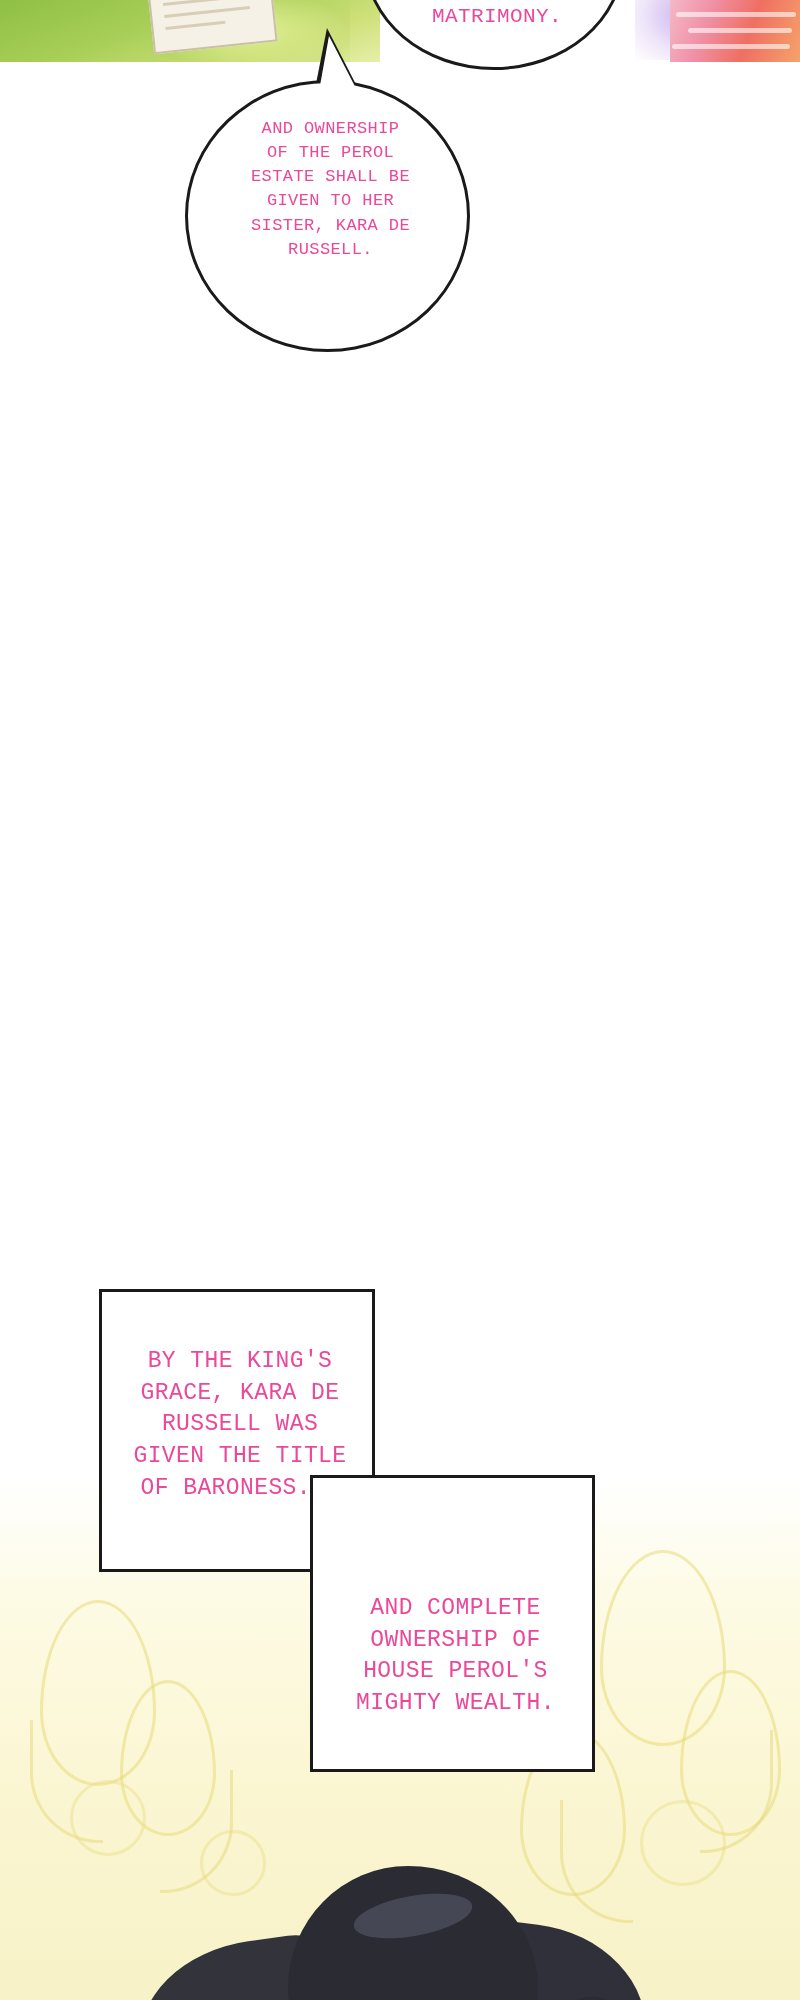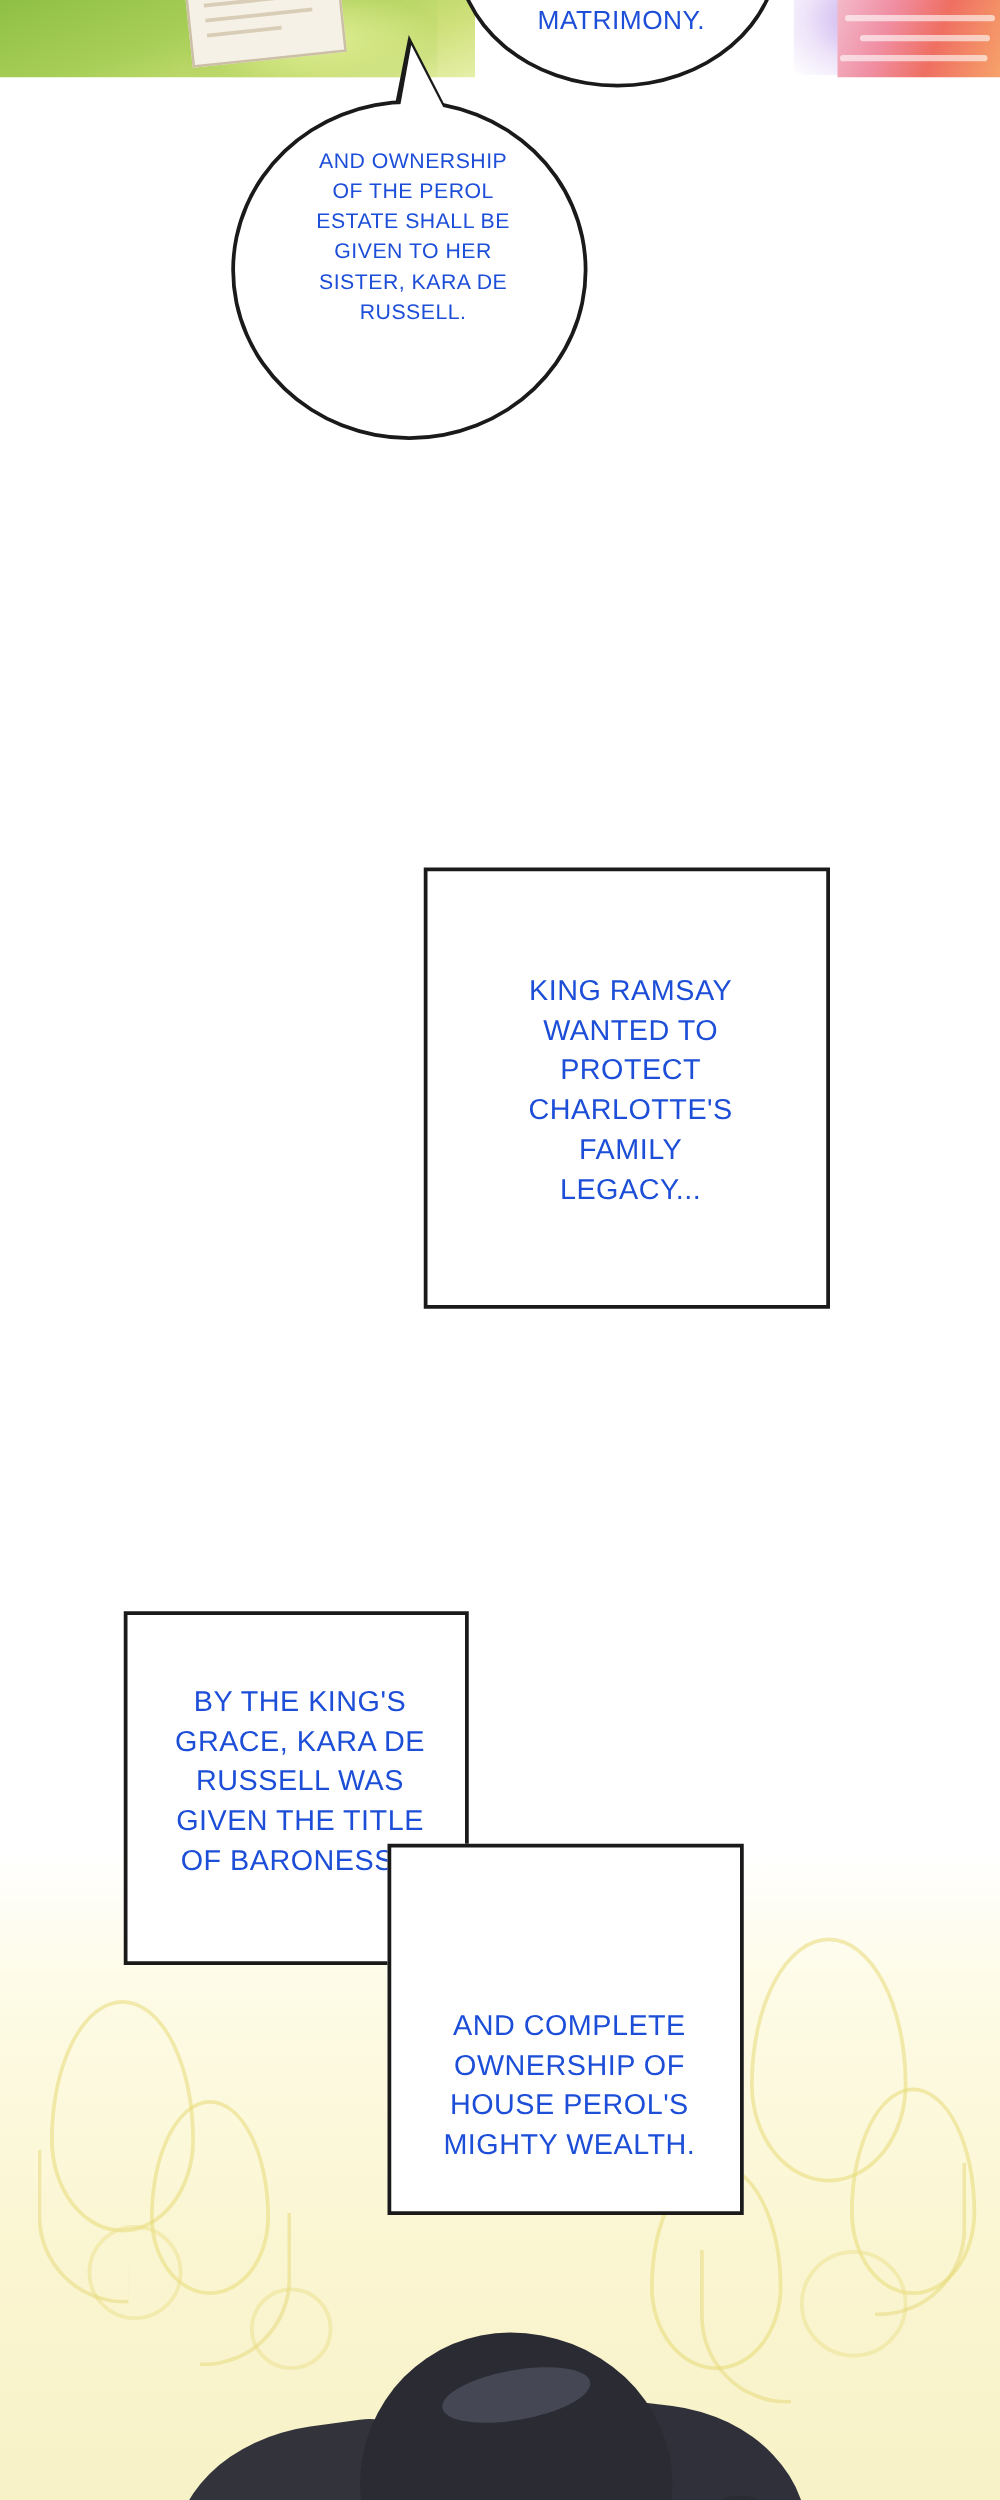--- a/index.html
+++ b/index.html
@@ -79,22 +79,22 @@
     left: 635px;
     top: -30px;
     width: 120px;
     height: 90px;
     background: radial-gradient(ellipse at center, rgba(186,150,232,0.85) 0%, rgba(186,150,232,0.25) 60%, rgba(186,150,232,0) 100%);
   }
 
   
   .bubble-text,
   .box-text {
-    font-family: Liberation Sans, sans-serif;
-    color: #1d4ed8;
+    font-family: Liberation Mono, monospace;
+    color: #ec4899;
     text-align: center;
     letter-spacing: 0.4px;
     line-height: 1.32;
     white-space: pre-line;
   }
 
   
   .bubble-top {
     position: absolute;
     left: 364px;
@@ -202,21 +202,20 @@
     left: 310px;
     top: 1475px;
     width: 285px;
     height: 297px;
   }
   #box-wealth .box-text {
     position: absolute;
     left: 14px;
     top: 115px;
     width: 257px;
-    margin-top: 12px;
   }
 
   
   .bottom-art {
     position: absolute;
     left: 0;
     top: 1480px;
     width: 800px;
     height: 520px;
     overflow: hidden;
@@ -335,28 +334,20 @@
   <div class="bubble-main-tail"></div>
   <div class="bubble-main">
     <div class="bubble-text">AND OWNERSHIP
 OF THE PEROL
 ESTATE SHALL BE
 GIVEN TO HER
 SISTER, KARA DE
 RUSSELL.</div>
   </div>
 
-  <div class="narr-box" id="box-legacy">
-    <div class="box-text">KING RAMSAY
-WANTED TO
-PROTECT
-CHARLOTTE'S
-FAMILY
-LEGACY...</div>
-  </div>
 
   <div class="bottom-art">
     <div class="wash"></div>
     <div class="orn" style="left:40px;  top:120px; width:110px; height:180px;"></div>
     <div class="orn" style="left:120px; top:200px; width:90px;  height:150px;"></div>
     <div class="orn" style="left:600px; top:70px;  width:120px; height:190px;"></div>
     <div class="orn" style="left:680px; top:190px; width:95px;  height:160px;"></div>
     <div class="orn" style="left:520px; top:250px; width:100px; height:160px;"></div>
     <div class="orn2" style="left:70px;  top:300px; width:70px;  height:70px;"></div>
     <div class="orn2" style="left:640px; top:320px; width:80px;  height:80px;"></div>

